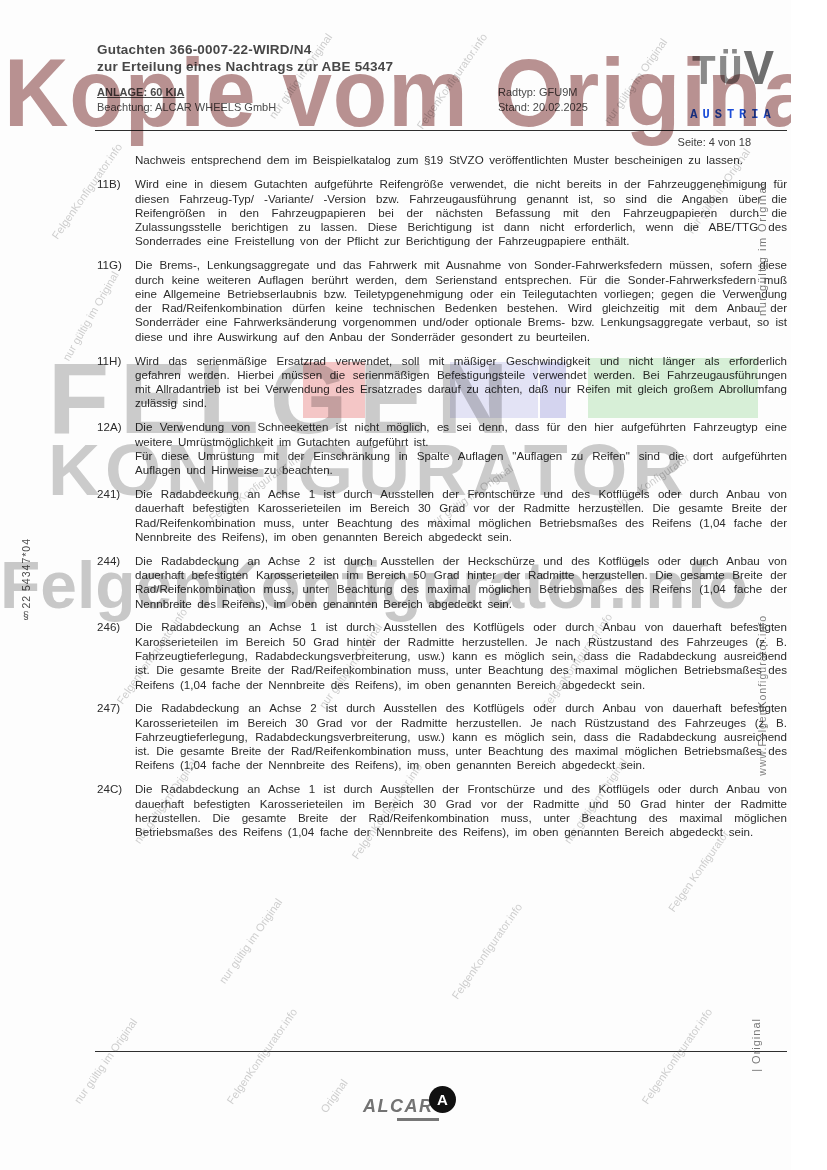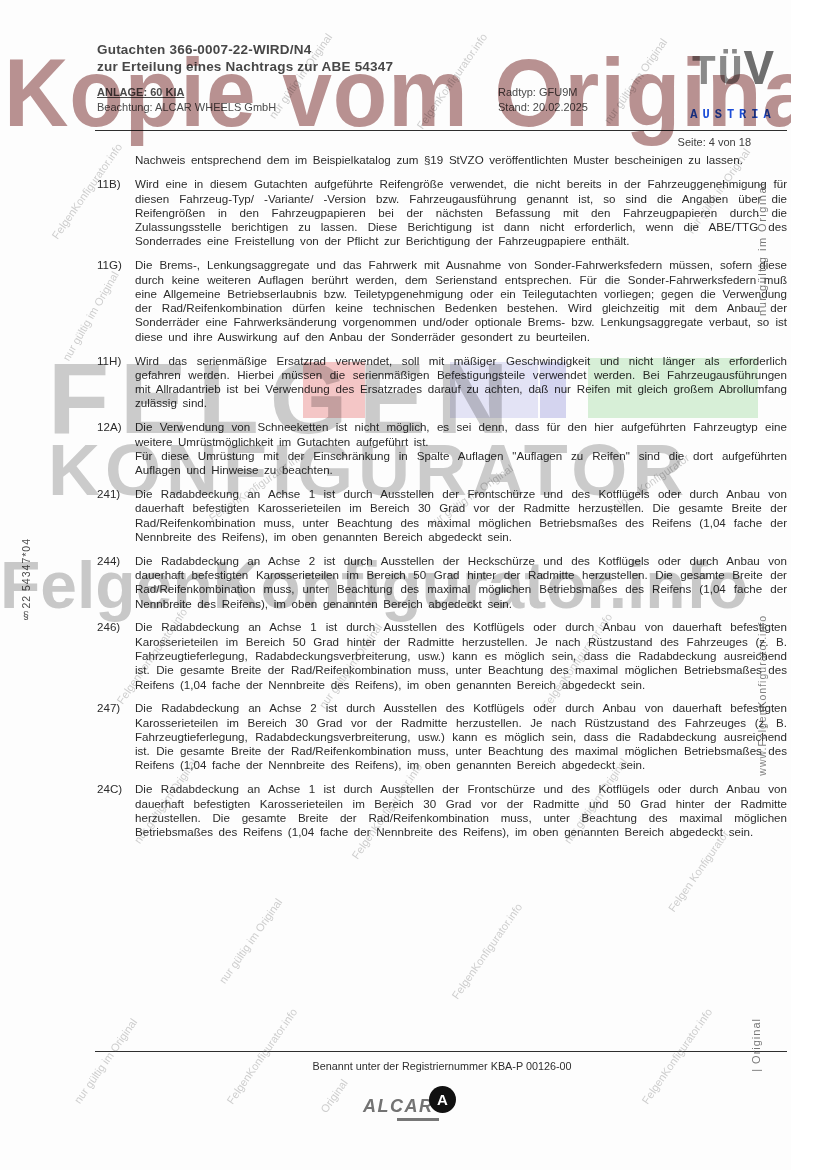--- a/index.html
+++ b/index.html
@@ -126,21 +126,20 @@
 
   <div class="item">
     <span class="num">24C)</span>
     <span class="txt">Die Radabdeckung an Achse 1 ist durch Ausstellen der Frontschürze und des Kotflügels oder durch Anbau von dauerhaft befestigten Karosserieteilen im Bereich 30 Grad vor der Radmitte und 50 Grad hinter der Radmitte herzustellen. Die gesamte Breite der Rad/Reifenkombination muss, unter Beachtung des maximal möglichen Betriebsmaßes des Reifens (1,04 fache der Nennbreite des Reifens), im oben genannten Bereich abgedeckt sein.</span>
   </div>
 </div>
   </div>
 
   <div id="hr2"></div>
   <div id="footer">
-    <div>Benannt unter der Registriernummer KBA-P 00126-00</div>
   </div>
   <div id="alcar">
     <span class="word">ALCAR</span>
     <span class="circle">A</span>
     <div class="tiny"></div>
   </div>
 
   <div id="wm-kopie" class="wm">Kopie vom Original</div>
   <div id="wm-felgen" class="wm">FELGEN</div>
   <div id="wm-konfig" class="wm">KONFIGURATOR</div>

